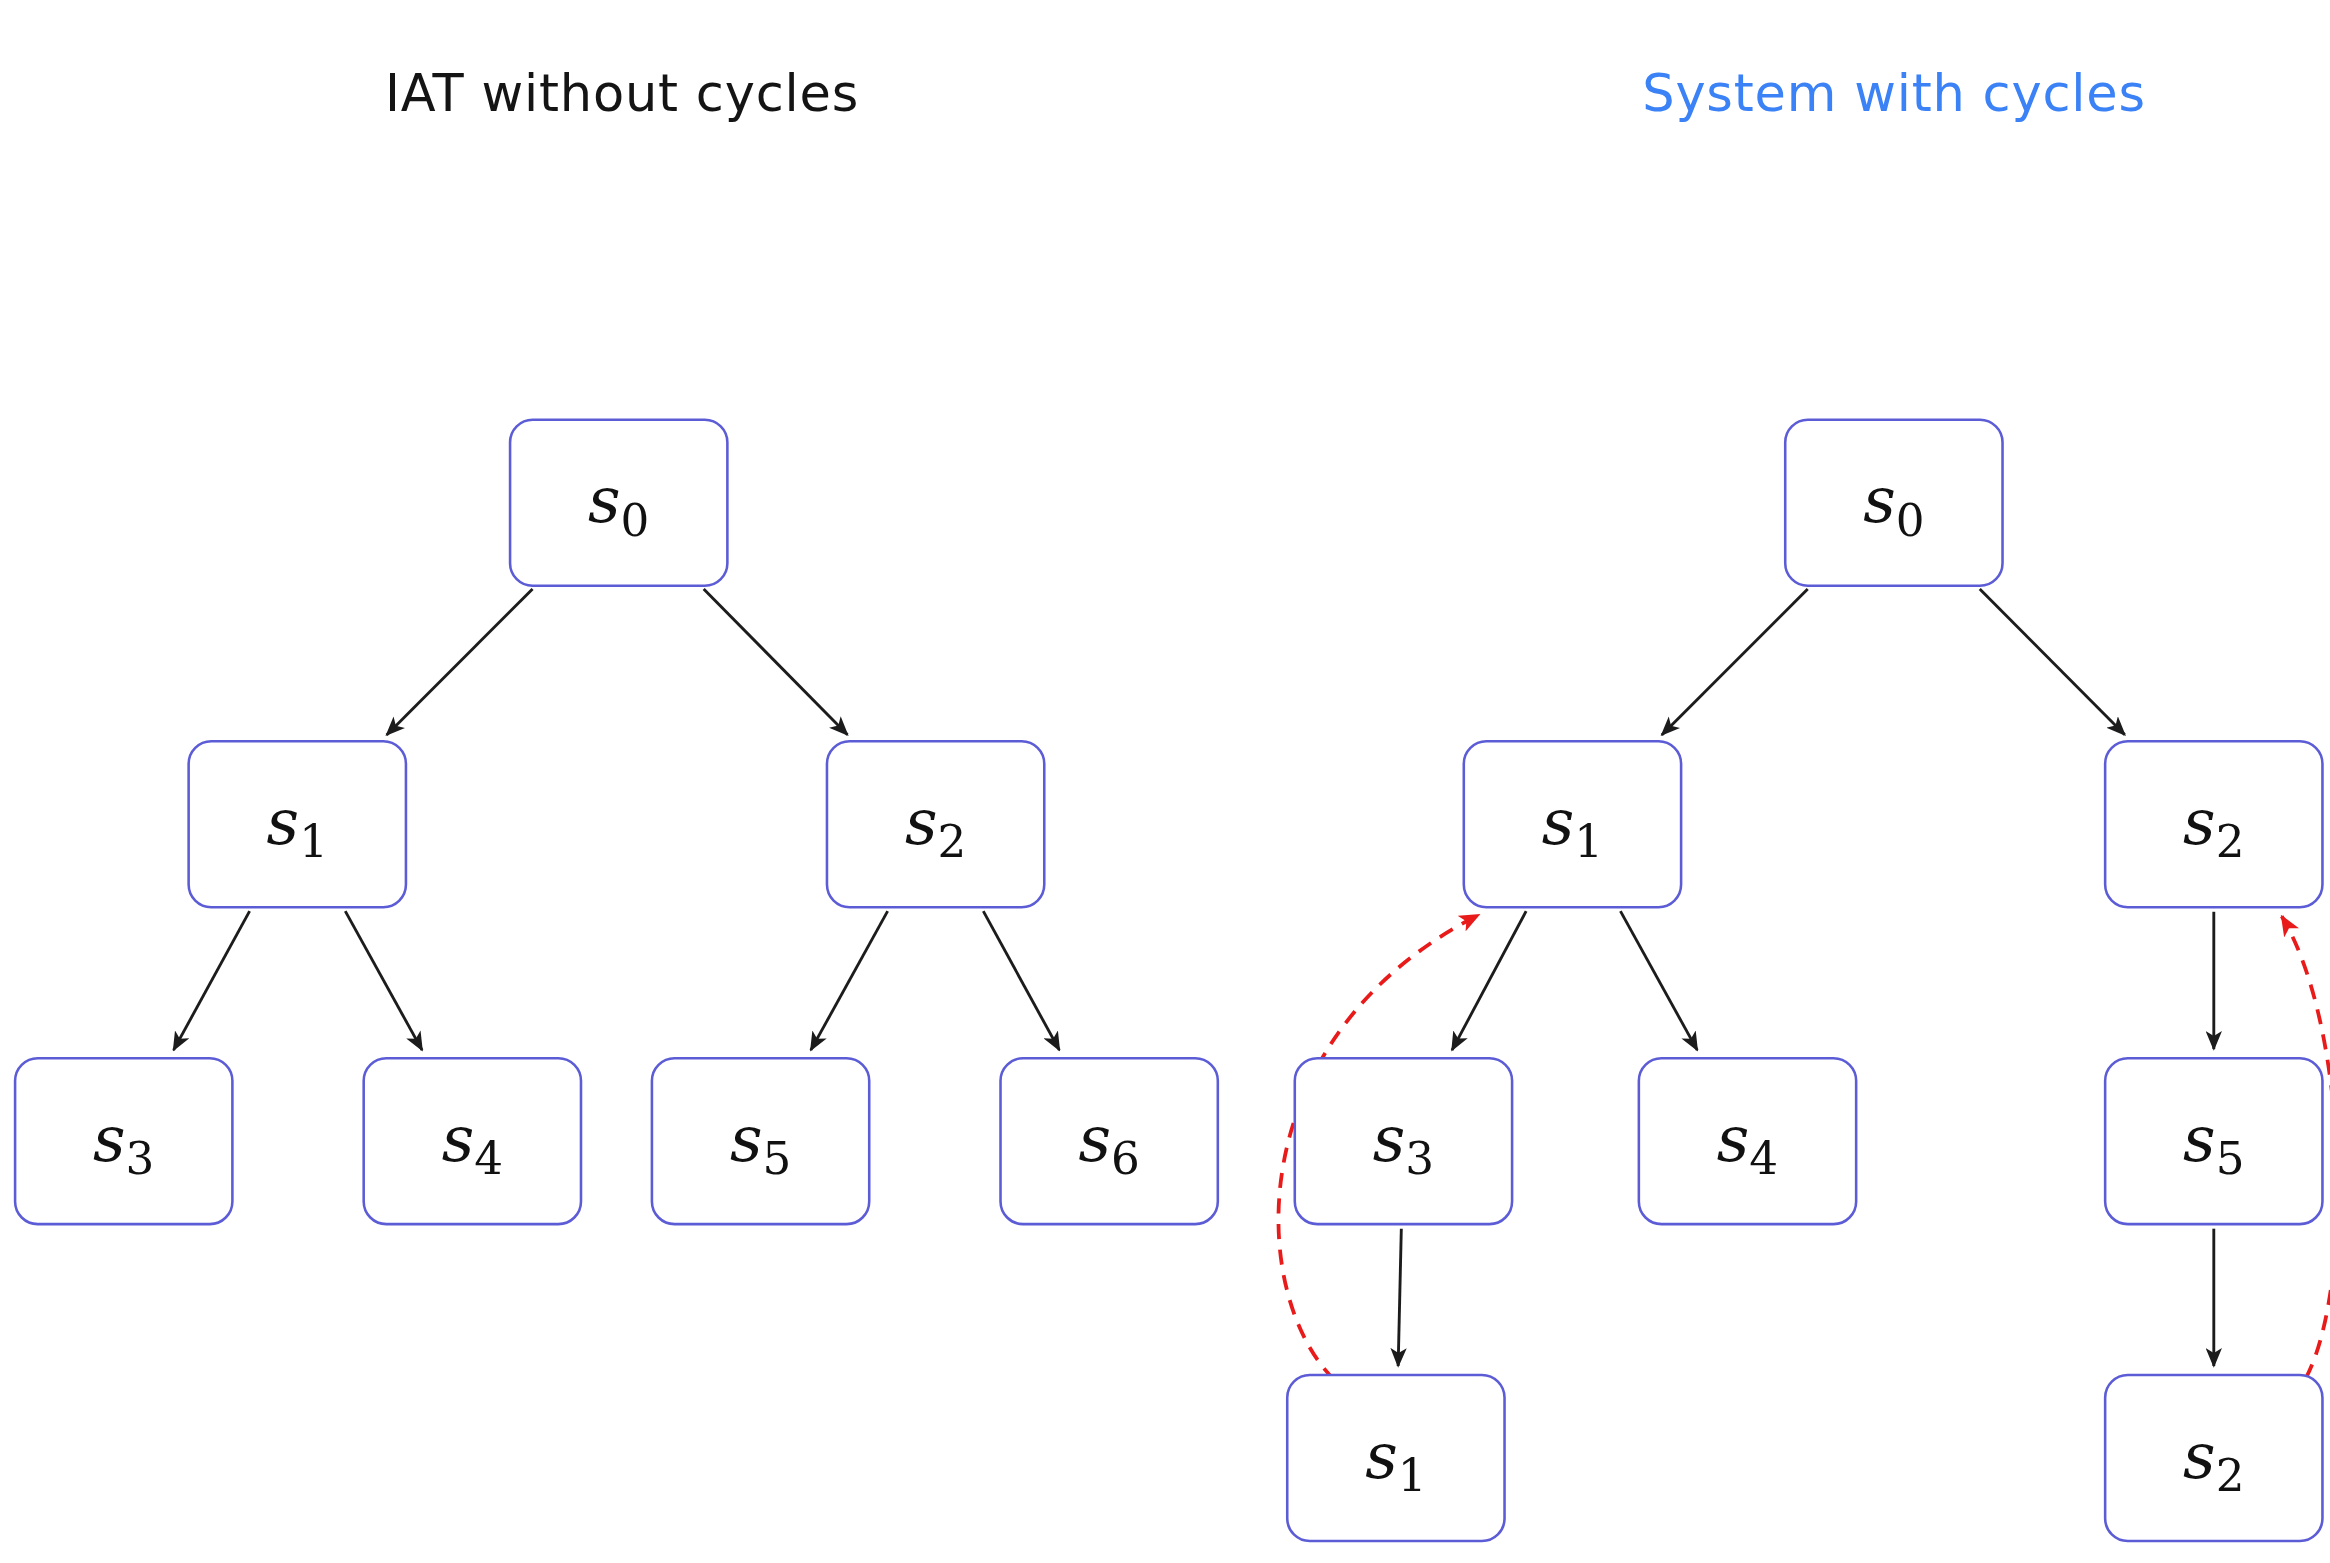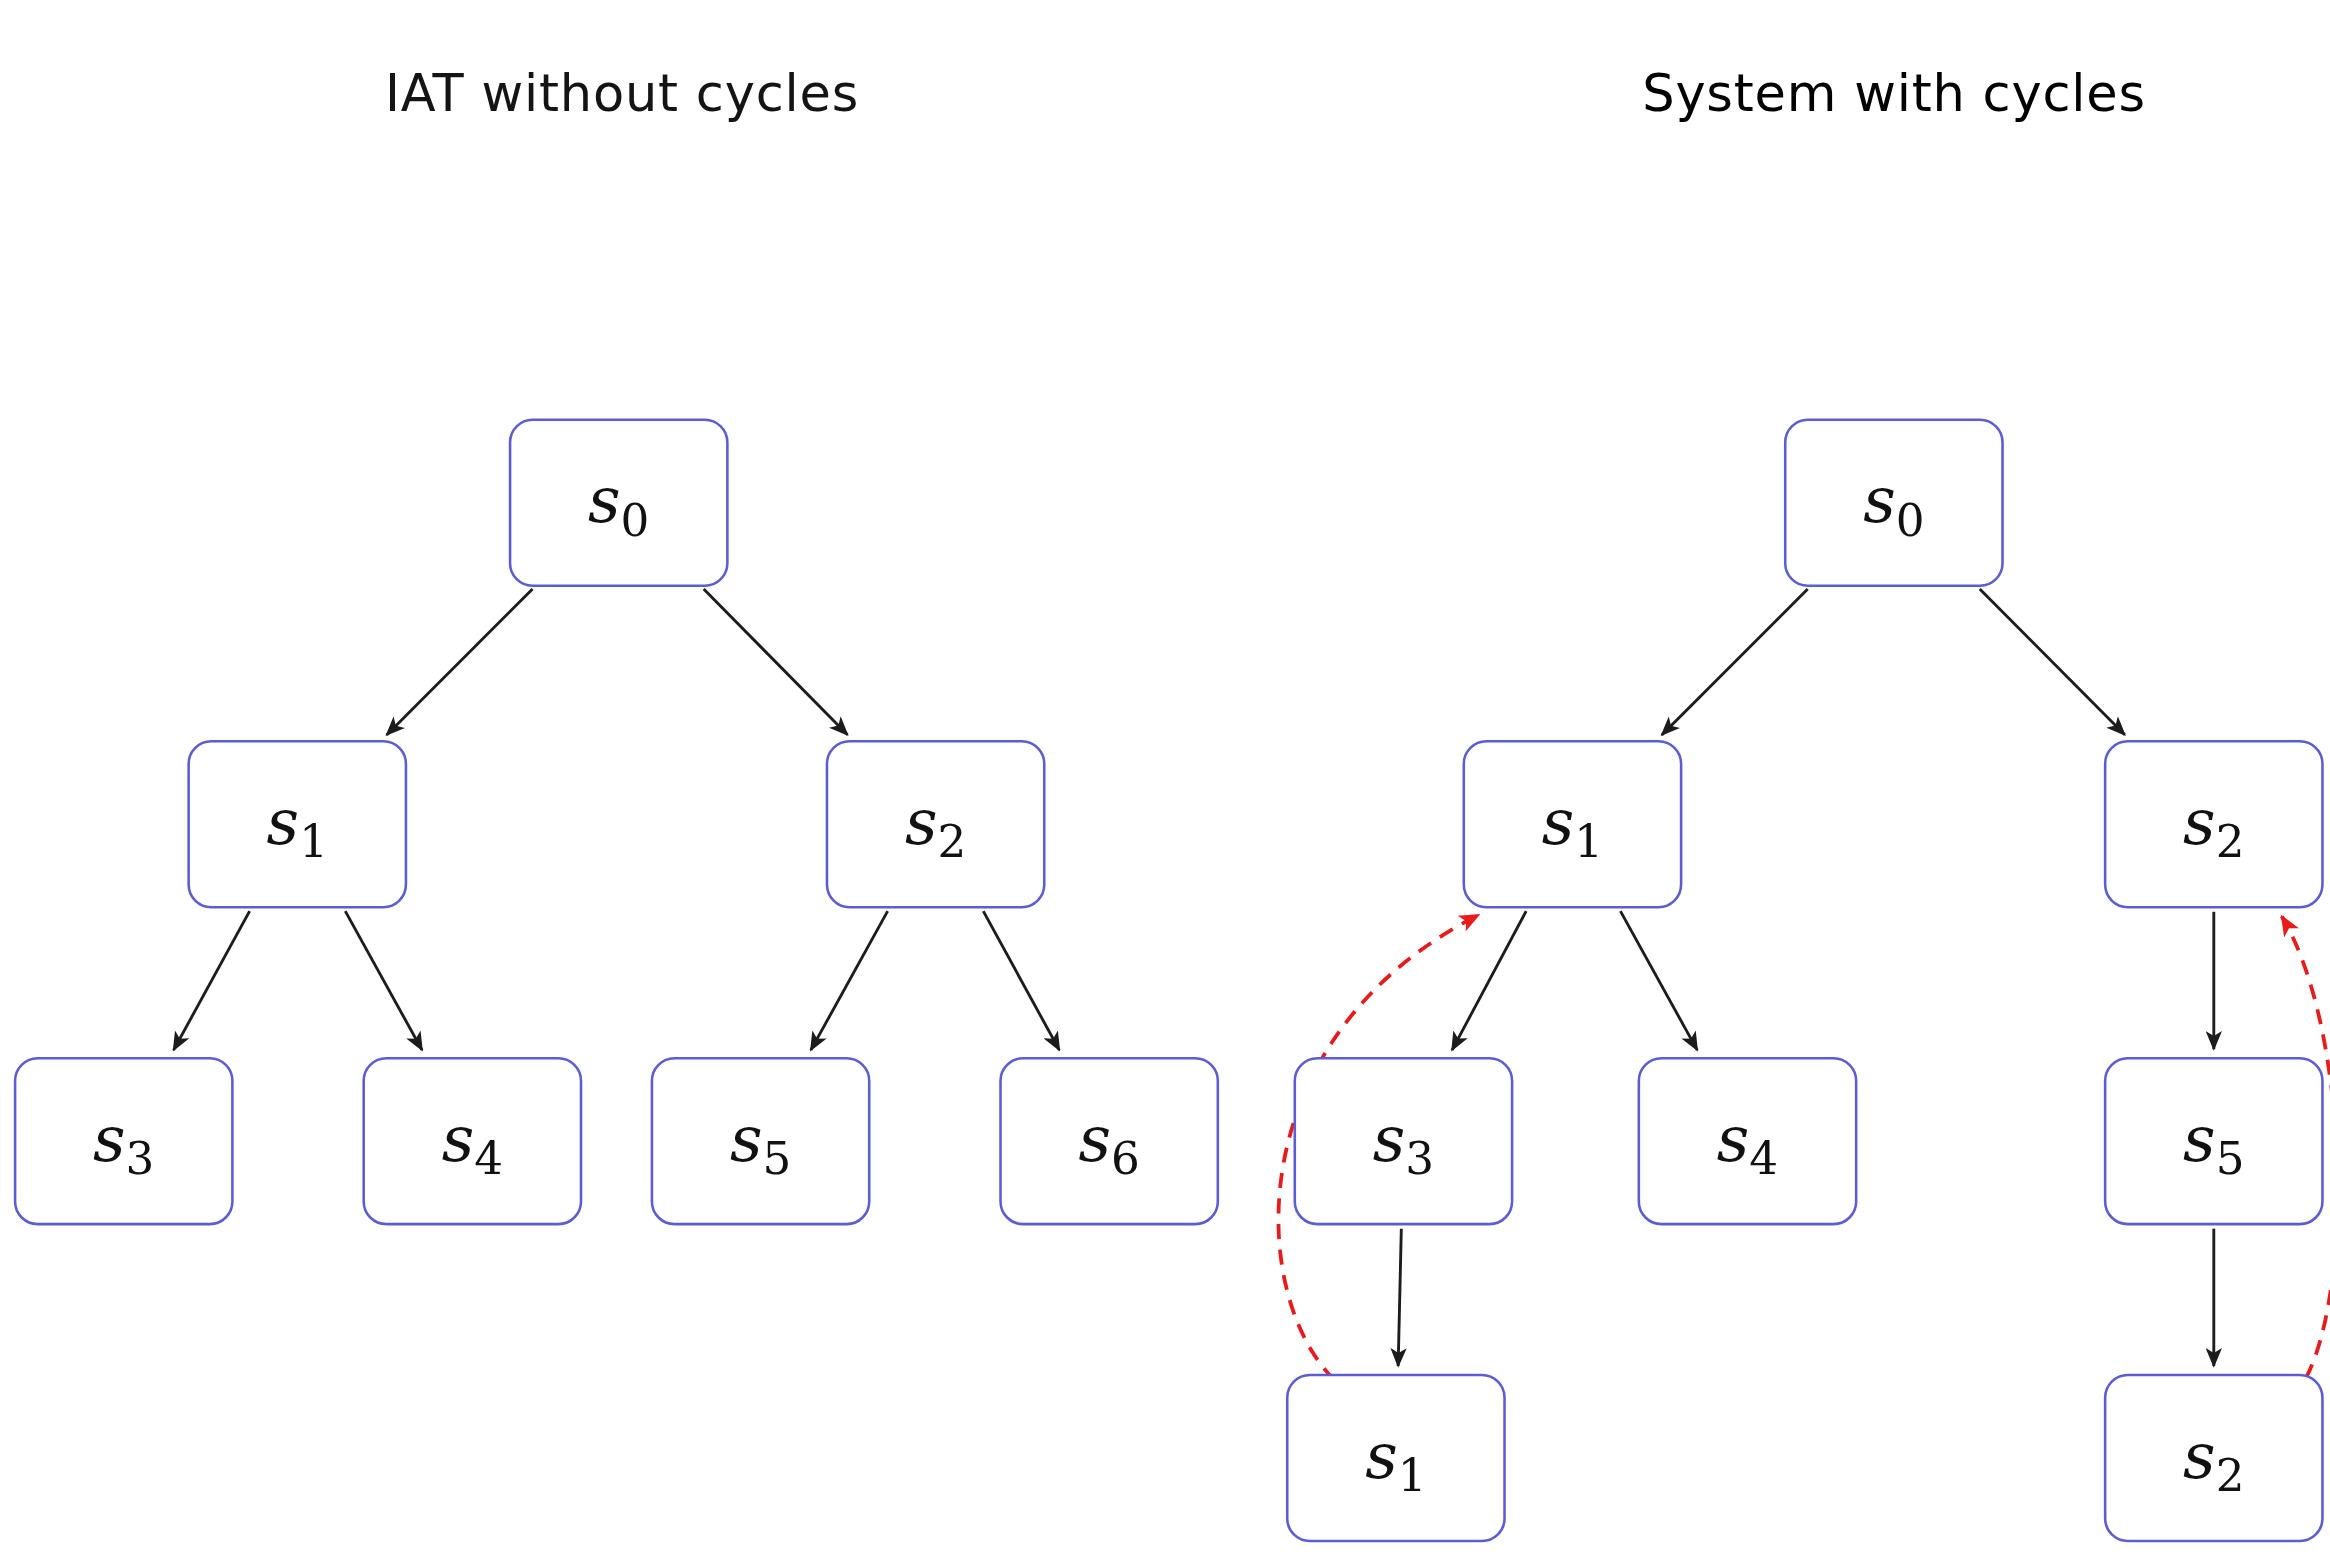--- a/index.html
+++ b/index.html
@@ -141,16 +141,16 @@
         <text x="925" y="979" class="node-label" fill="#111111"><tspan class="label-main" font-size="42">s</tspan><tspan class="label-sub" font-size="30" dy="9">1</tspan></text>
       </g>
       <g>
         <rect x="1395" y="911" width="144" height="110" rx="15" class="node-box" fill="#ffffff" stroke="#5c5cd6" stroke-width="1.7"></rect>
         <text x="1467" y="979" class="node-label" fill="#111111"><tspan class="label-main" font-size="42">s</tspan><tspan class="label-sub" font-size="30" dy="9">2</tspan></text>
       </g>
     </svg>
 
   <div class="diagram-title" id="title-left" style="color: rgb(20, 20, 20);">IAT without cycles</div>
 
-  <div class="diagram-title" id="title-right" style="color: #000000;">System with cycles</div>
+  <div class="diagram-title" id="title-right" style="color: #3b82f6;">System with cycles</div>
 
 </div>
 
 
 </body></html>

